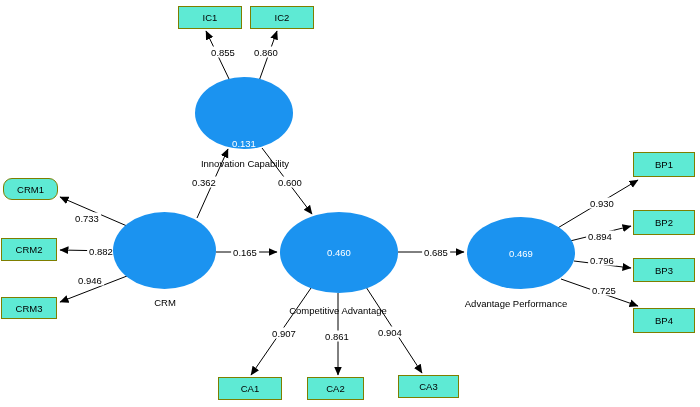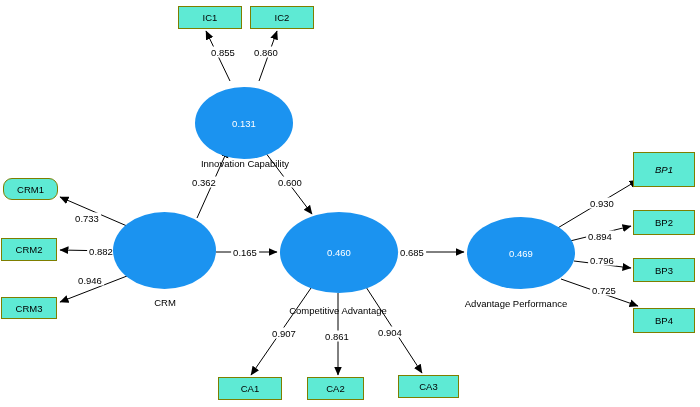--- a/index.html
+++ b/index.html
@@ -69,26 +69,26 @@
   <div class="num" style="left:337px;top:336px;">0.861</div>
   <div class="num" style="left:390px;top:332px;">0.904</div>
   <div class="num" style="left:602px;top:203px;">0.930</div>
   <div class="num" style="left:600px;top:236px;">0.894</div>
   <div class="num" style="left:602px;top:260px;">0.796</div>
   <div class="num" style="left:604px;top:290px;">0.725</div>
 
   <div class="num" style="left:204px;top:182px;">0.362</div>
   <div class="num" style="left:290px;top:182px;">0.600</div>
   <div class="num" style="left:245px;top:252px;">0.165</div>
-  <div class="num" style="left:412px;top:252px;">0.685</div>
+  <div class="num" style="left:436px;top:252px;">0.685</div>
 
   <div class="latent" style="left:113px;top:212px;width:103px;height:77px;">
     <span></span>
   </div>
-  <div class="latent" style="left:195px;top:87px;width:98px;height:72px;">
+  <div class="latent" style="left:195px;top:77px;width:98px;height:72px;align-items:flex-end;">
     <span>0.131</span>
   </div>
   <div class="latent" style="left:280px;top:212px;width:118px;height:81px;">
     <span>0.460</span>
   </div>
   <div class="latent" style="left:467px;top:217px;width:108px;height:72px;">
     <span>0.469</span>
   </div>
 
   <div class="latent-label" style="left:165px;top:297px;">CRM</div>
@@ -113,21 +113,21 @@
   </div>
   <div class="indicator" style="left:218px;top:377px;width:64px;height:23px;">
     <span>CA1</span>
   </div>
   <div class="indicator" style="left:307px;top:377px;width:57px;height:23px;">
     <span>CA2</span>
   </div>
   <div class="indicator" style="left:398px;top:375px;width:61px;height:23px;">
     <span>CA3</span>
   </div>
-  <div class="indicator" style="left:633px;top:152px;width:62px;height:35px;font-style:italic;">
+  <div class="indicator" style="left:633px;top:152px;width:62px;height:25px;">
     <span>BP1</span>
   </div>
   <div class="indicator" style="left:633px;top:210px;width:62px;height:25px;">
     <span>BP2</span>
   </div>
   <div class="indicator" style="left:633px;top:258px;width:62px;height:24px;">
     <span>BP3</span>
   </div>
   <div class="indicator" style="left:633px;top:308px;width:62px;height:25px;">
     <span>BP4</span>

